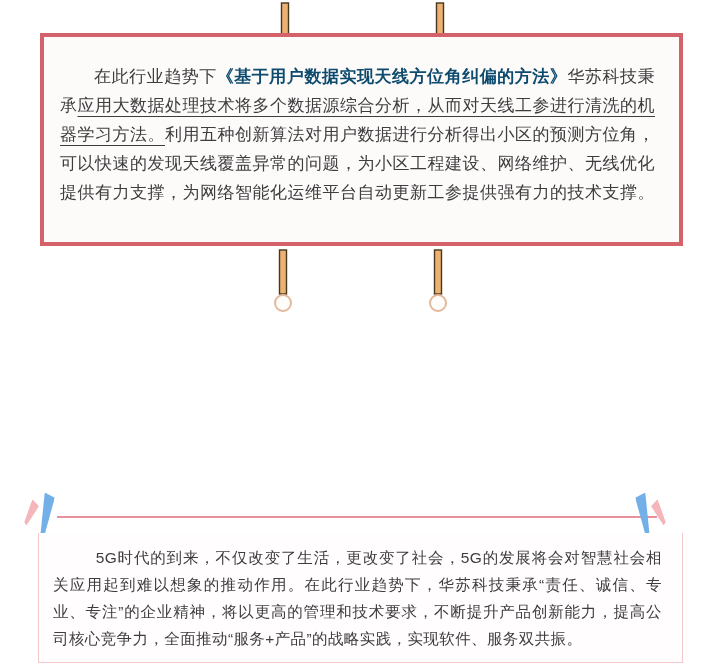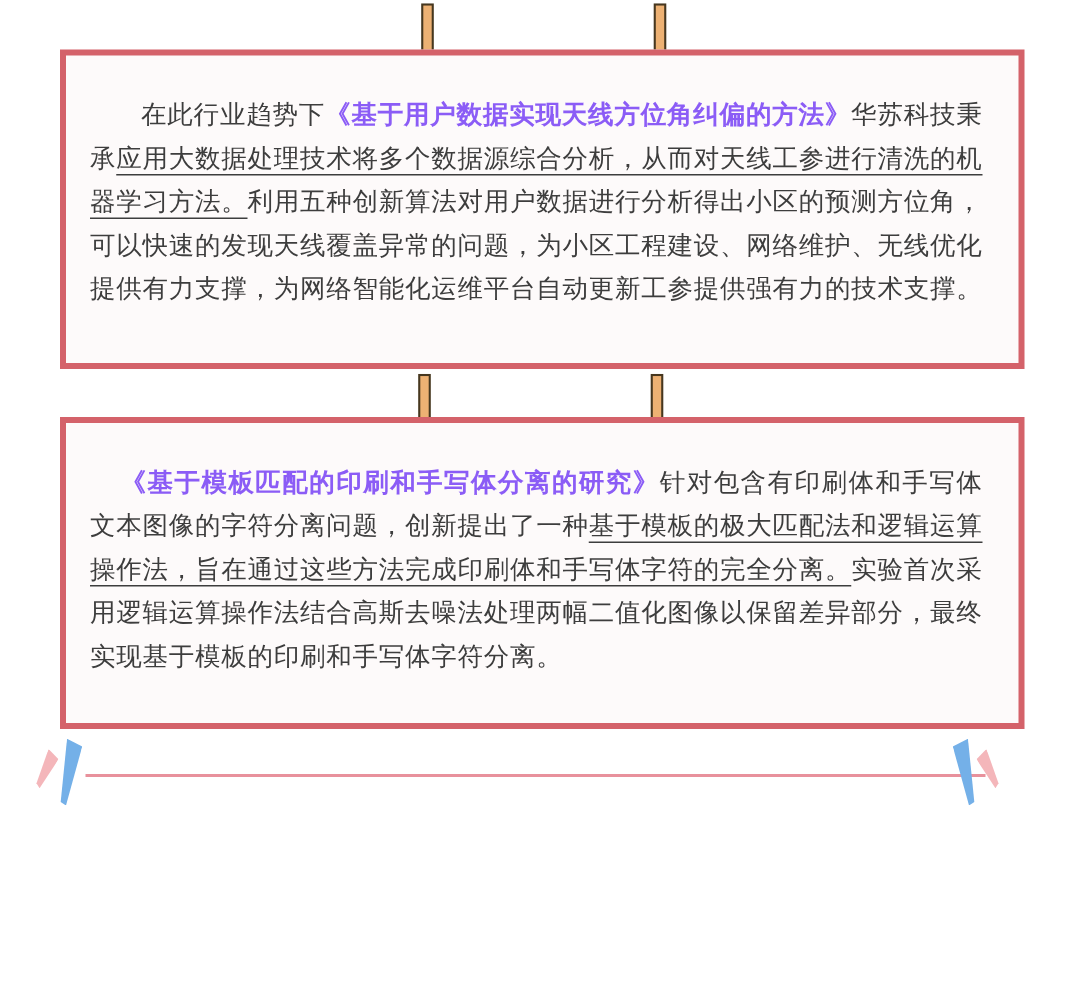--- a/index.html
+++ b/index.html
@@ -29,21 +29,21 @@
     margin:0;
     font-size:17px;
     line-height:29px;
     letter-spacing:0.5px;
     color:#3d3d3d;
     text-align:justify;
     text-justify:inter-ideograph;
   }
   .indent-2{text-indent:2em;}
   .indent-12{text-indent:1.2em;}
-  .para .b{font-weight:700;color:#8b5cf6;}
+  .para .b{font-weight:700;color:#0c4a6e;}
   .para .u{text-decoration:underline;text-underline-offset:5px;text-decoration-thickness:1px;}
 
   
   .pin{position:absolute;width:22px;height:64px;}
   .pin-a1{left:274px;top:2px;}
   .pin-a2{left:429px;top:2px;}
   .pin-b1{left:272px;top:249px;}
   .pin-b2{left:427px;top:249px;}
 
   
@@ -116,29 +116,29 @@
       <circle cx="11" cy="54" r="8" fill="#fffdfa" stroke="#e4b89b" stroke-width="2"></circle>
     </svg>
   </div>
   <div class="pin pin-b2">
     <svg width="22" height="64" viewBox="0 0 22 64">
       <rect x="7.5" y="1" width="7" height="44" fill="#edb173" stroke="#46371f" stroke-width="1.4"></rect>
       <circle cx="11" cy="54" r="8" fill="#fffdfa" stroke="#e4b89b" stroke-width="2"></circle>
     </svg>
   </div>
 
-  <section class="card card2">
-    <p class="para indent-12"><span class="b">《基于模板匹配的印刷和手写体分离的研究》</span><span>针对包含有印刷体和手写体文本图像的字符分离问题，创新提出了一种</span><span class="u">基于模板的极大匹配法和逻辑运算操作法，旨在通过这些方法完成印刷体和手写体字符的完全分离。</span><span>实验首次采用逻辑运算操作法结合高斯去噪法处理两幅二值化图像以保留差异部分，最终实现基于模板的印刷和手写体字符分离。</span></p>
-  </section>
 
   <div class="divider-line"></div>
 
   <div class="slashes slashes-left">
     <span class="slash pink"></span>
     <span class="slash blue"></span>
   </div>
   <div class="slashes slashes-right">
     <span class="slash pink"></span>
     <span class="slash blue"></span>
   </div>
 
+  <section class="footer-box">
+    <p class="para indent-28"><span>5G时代的到来，不仅改变了生活，更改变了社会，5G的发展将会对智慧社会相关应用起到难以想象的推动作用。在此行业趋势下，华苏科技秉承“责任、诚信、专业、专注”的企业精神，将以更高的管理和技术要求，不断提升产品创新能力，提高公司核心竞争力，全面推动“服务+产品”的战略实践，实现软件、服务双共振。</span></p>
+  </section>
 
 </div>
 
 </body></html>

